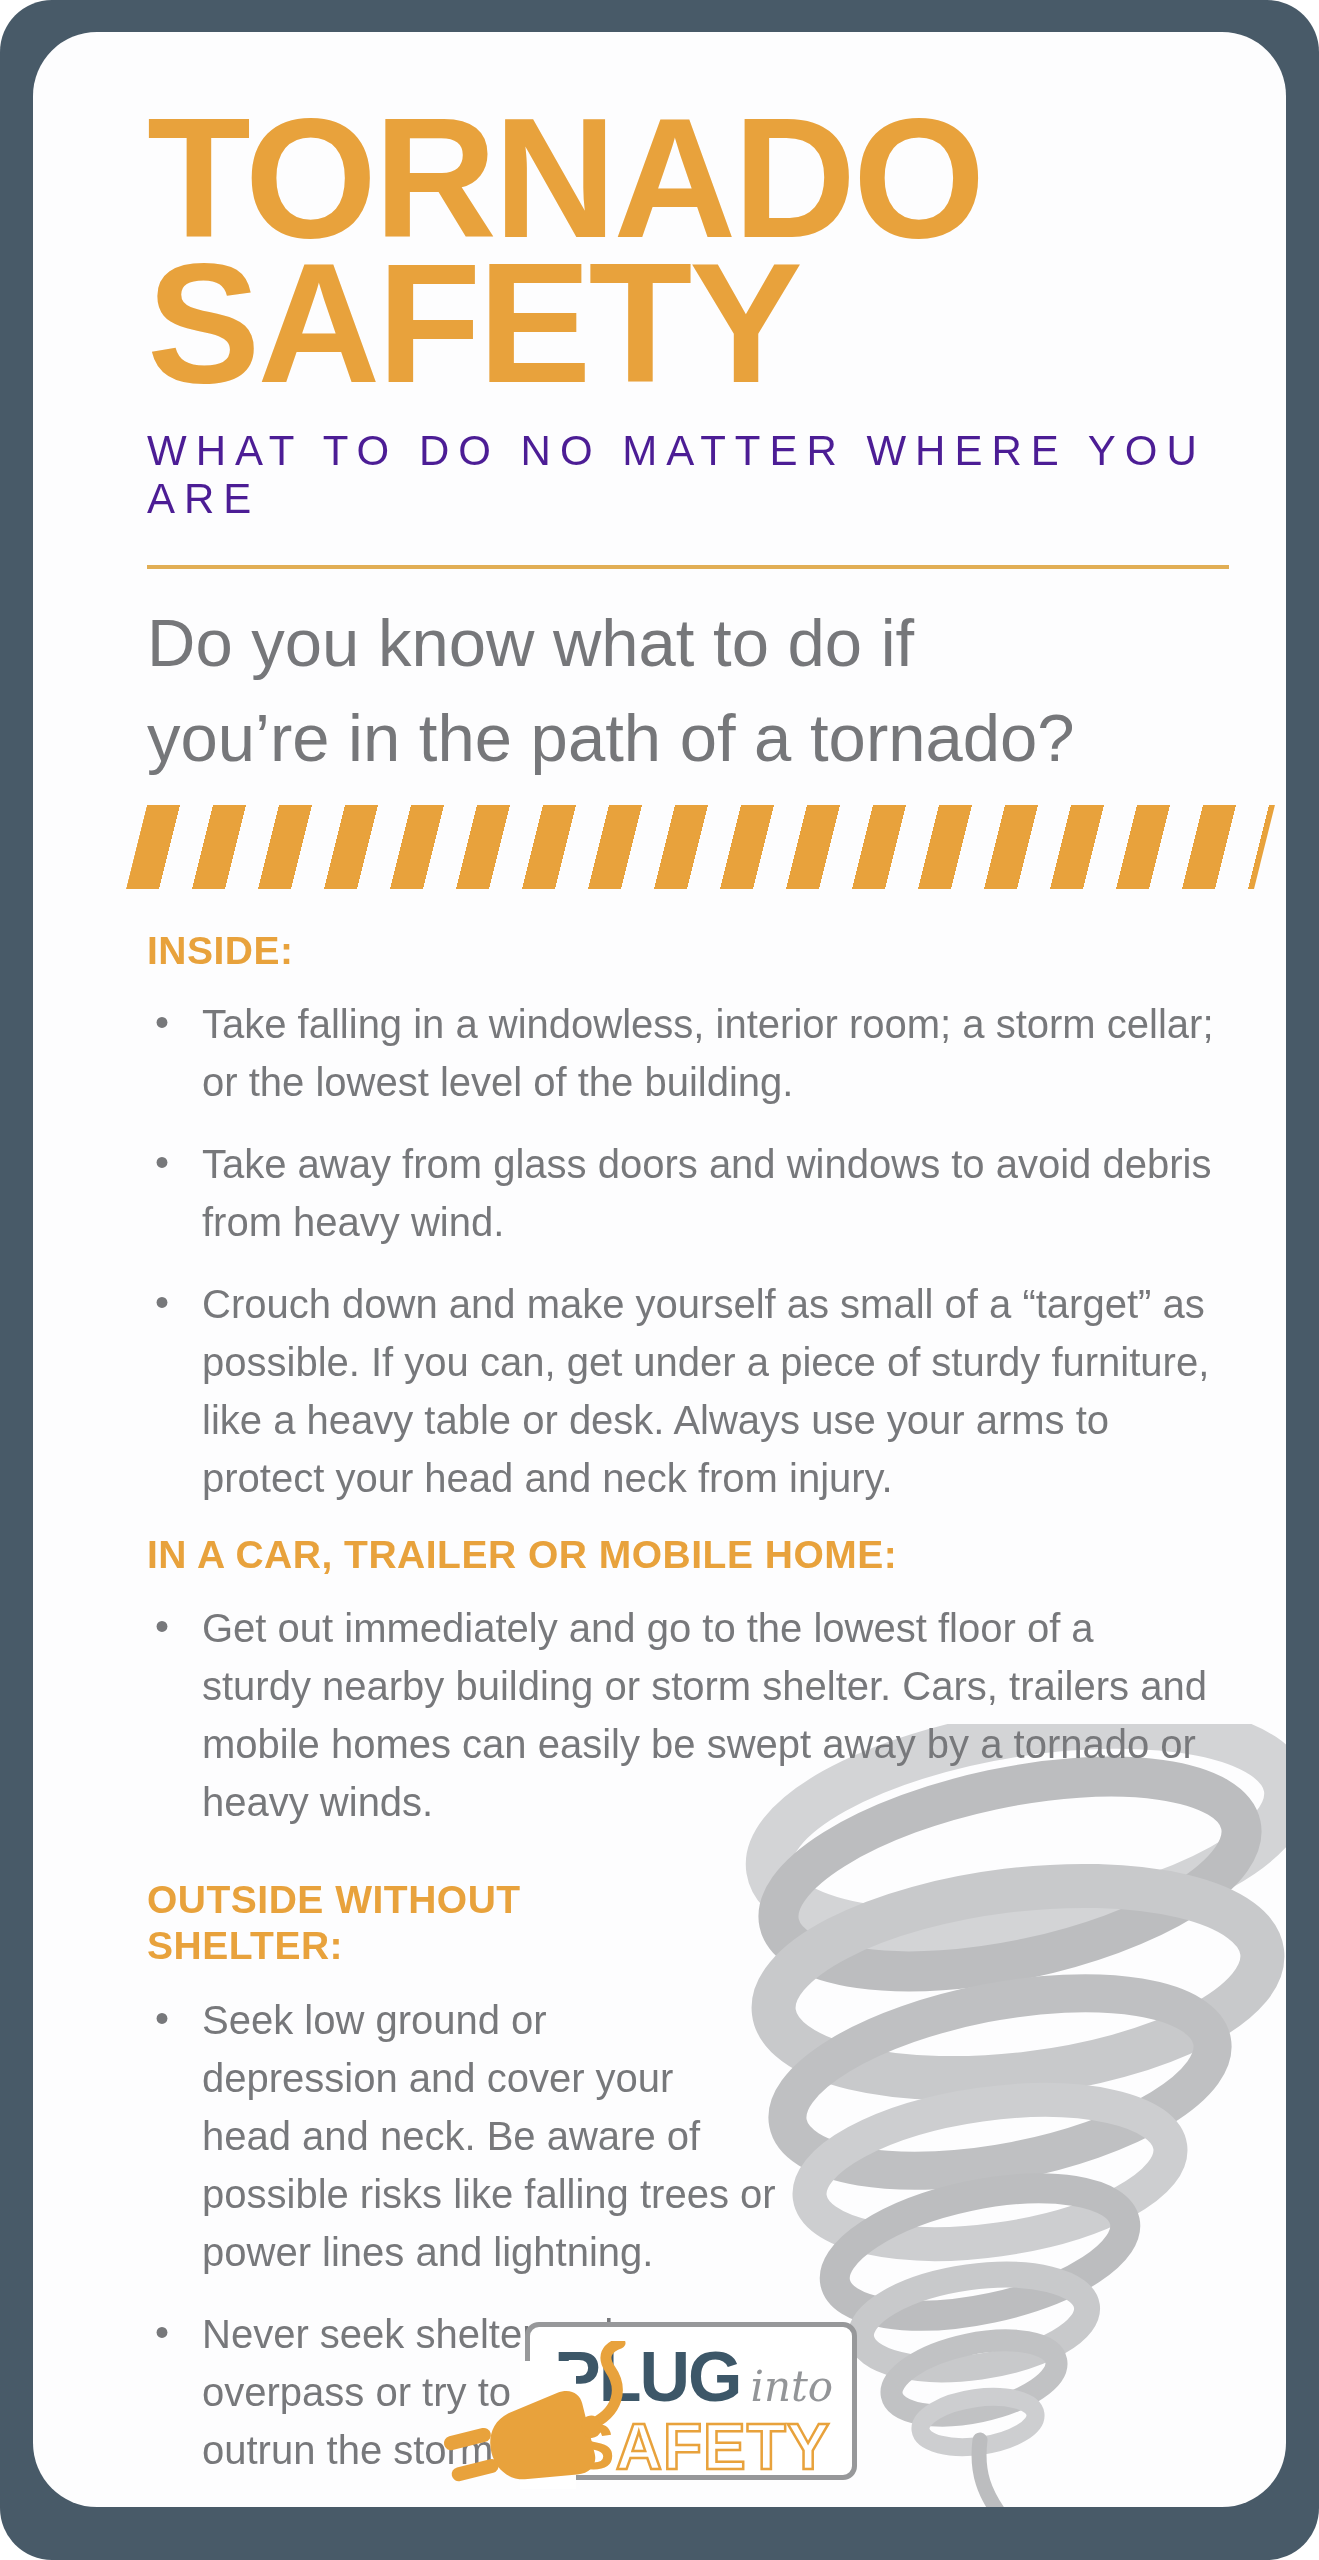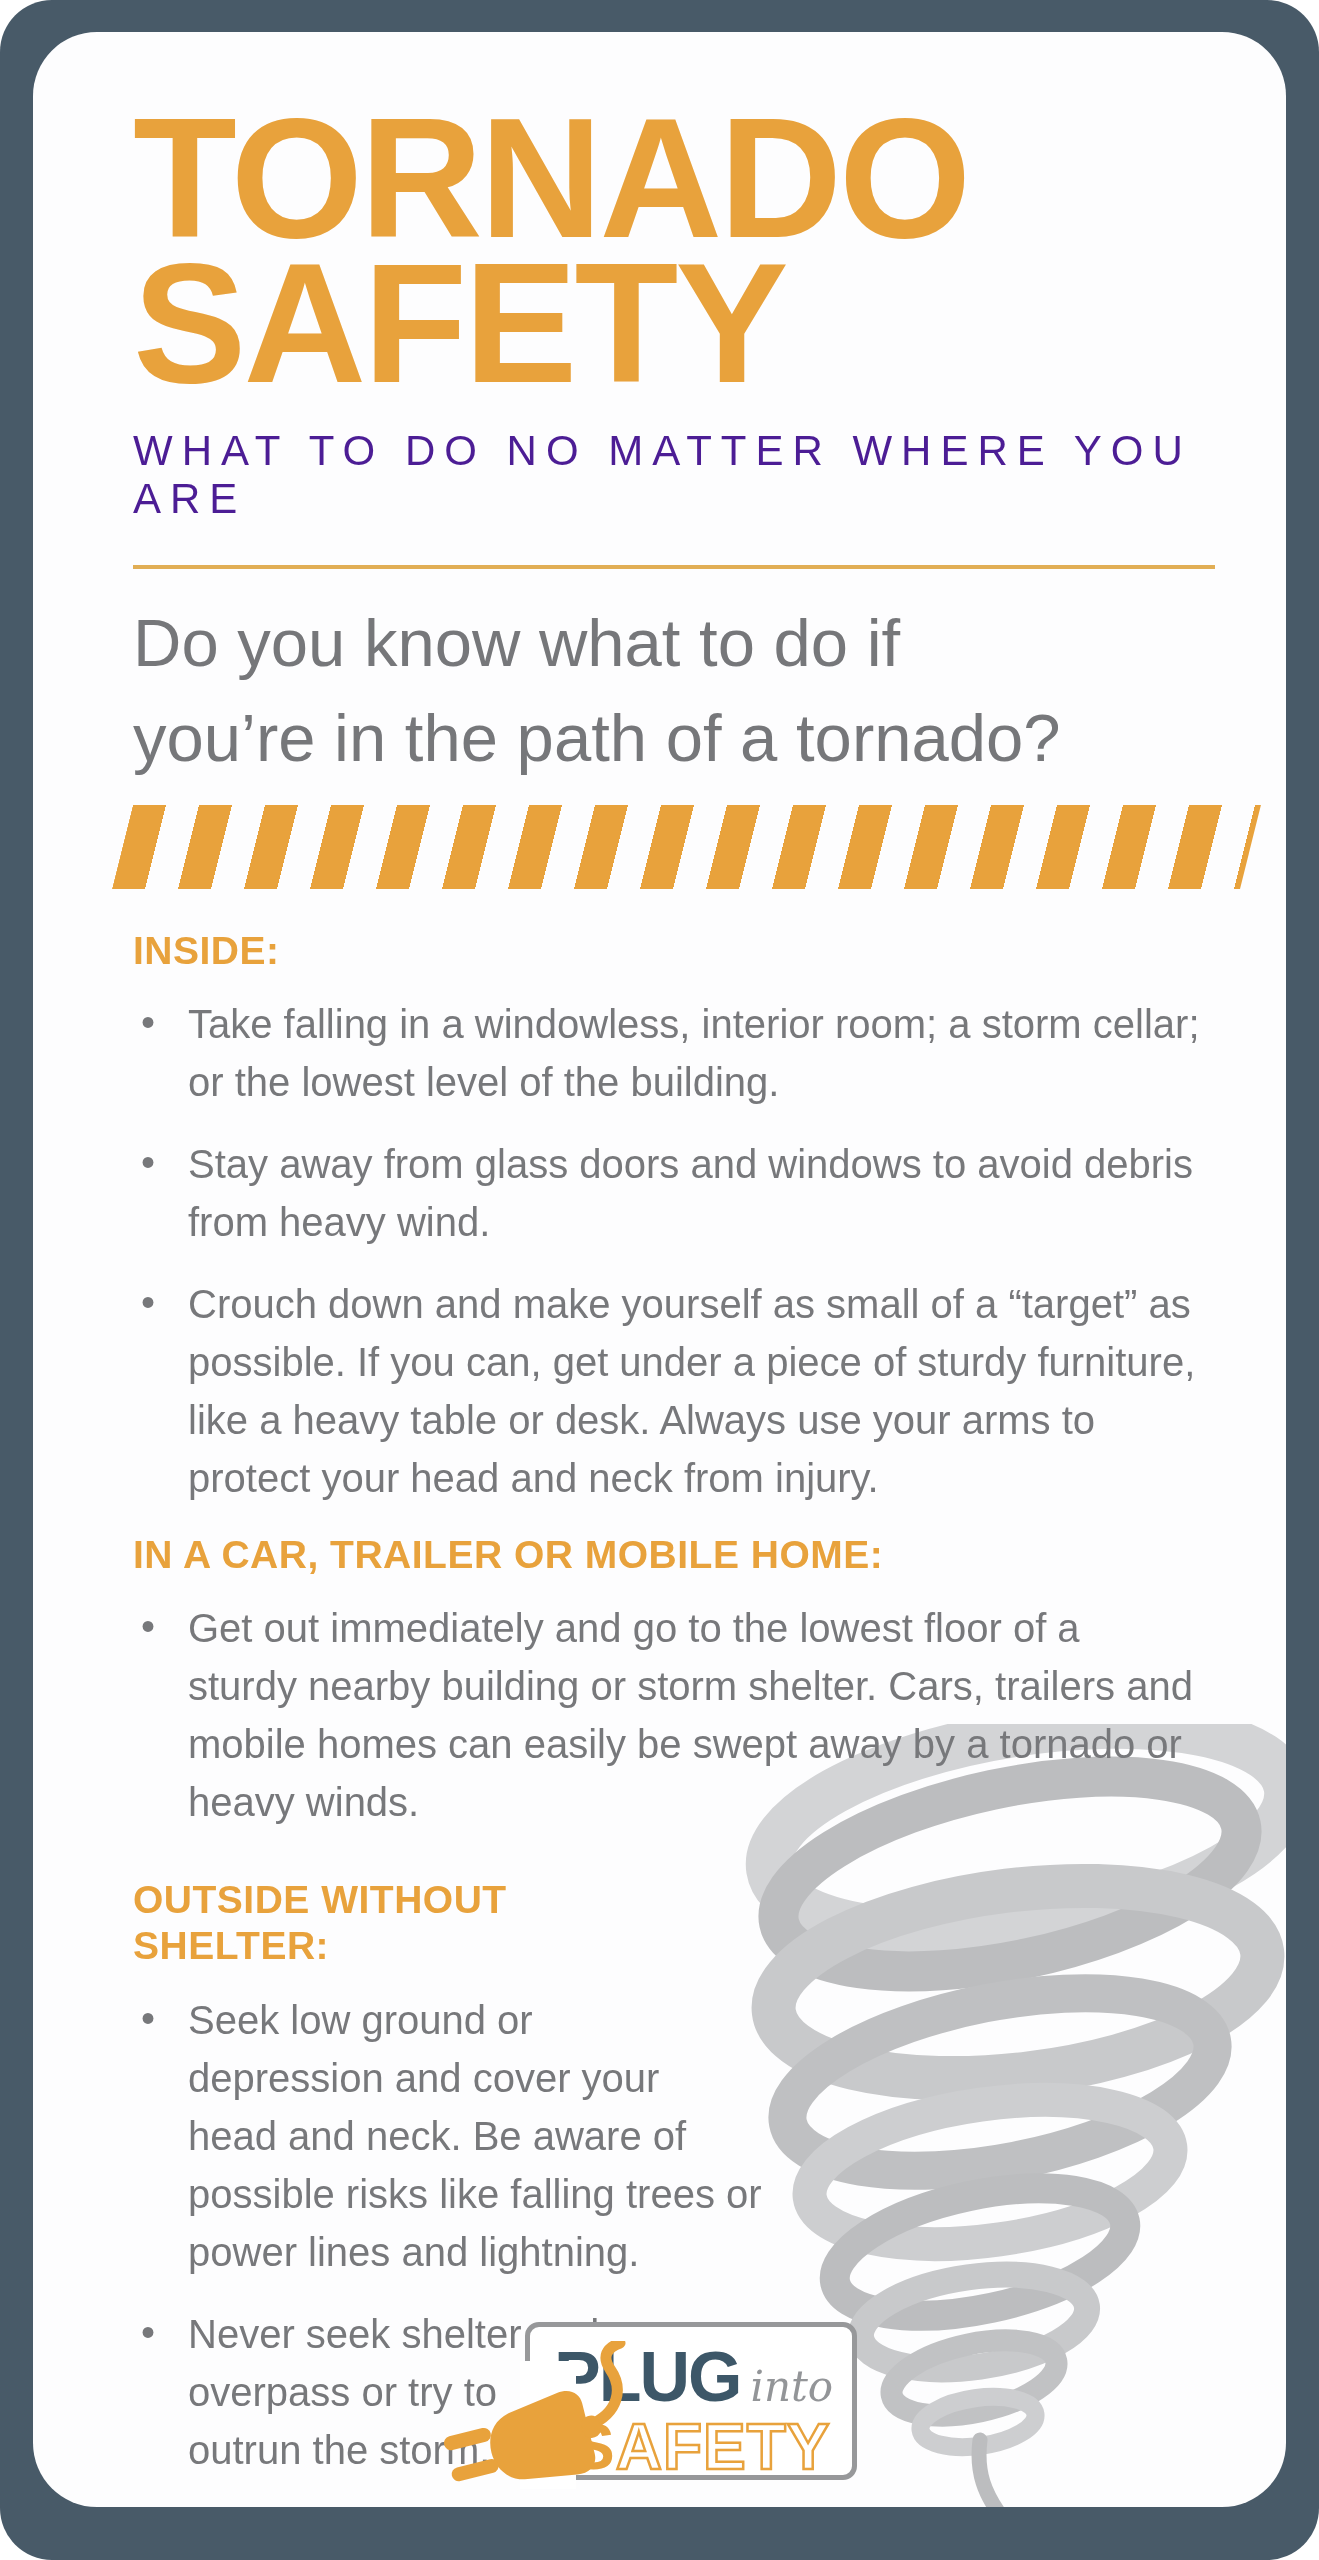--- a/index.html
+++ b/index.html
@@ -3,21 +3,21 @@
 <meta charset="utf-8">
 <style>
   * { margin:0; padding:0; box-sizing:border-box; }
   html,body { width:1319px; height:2560px; background:#ffffff; font-family:"Liberation Sans", sans-serif; }
   .page { position:relative; width:1319px; height:2560px; overflow:hidden; background:#ffffff; }
   .frame { position:absolute; inset:0; background:#485A68; border-radius:52px; }
   .card { position:absolute; left:33px; top:32px; right:33px; bottom:53px; background:#FDFDFE; border-radius:64px; overflow:hidden; }
 
   .tornado-wrap { position:absolute; left:695px; top:1692px; width:558px; height:800px; z-index:0; }
 
-  .content { position:absolute; left:100px; top:0; width:1125px; z-index:1; }
+  .content { position:absolute; left:114px; top:0; width:1125px; z-index:1; }
   .pre { white-space:pre-line; }
 
   .title { margin-top:74px; font-size:170px; font-weight:700; line-height:0.85; letter-spacing:-3px; color:#E8A23C; }
   .subtitle { margin-top:32px; font-size:42px; font-weight:400; letter-spacing:9px; color:#4c1d95; }
   .rule { margin-top:42px; width:1082px; height:4px; background:#E1AE55; border:none; }
   .question { margin-top:26px; font-size:67px; line-height:1.42; color:#76777A; }
 
   .stripes { margin-top:20px; margin-left:-21px; width:1128px; height:84px;
              transform:skewX(-14deg); transform-origin:bottom left;
              background:repeating-linear-gradient(90deg,#E8A23C 0 33px,transparent 33px 66px); }
@@ -72,21 +72,21 @@
       <hr class="rule">
       <div class="question pre">Do you know what to do if
 you’re in the path of a tornado?</div>
 
       <div class="stripes"></div>
 
       <h2 class="section-heading">INSIDE:</h2>
       <ul class="bullets">
         <li><span class="pre">Take falling in a windowless, interior room; a storm cellar;
 or the lowest level of the building.</span></li>
-        <li><span class="pre">Stay away from glass doors and windows to avoid debris
+        <li><span class="pre">Take away from glass doors and windows to avoid debris
 from heavy wind.</span></li>
         <li><span class="pre">Crouch down and make yourself as small of a “target” as
 possible. If you can, get under a piece of sturdy furniture,
 like a heavy table or desk. Always use your arms to
 protect your head and neck from injury.</span></li>
       </ul>
 
       <h2 class="section-heading mt-car">IN A CAR, TRAILER OR MOBILE HOME:</h2>
       <ul class="bullets">
         <li><span class="pre">Get out immediately and go to the lowest floor of a

